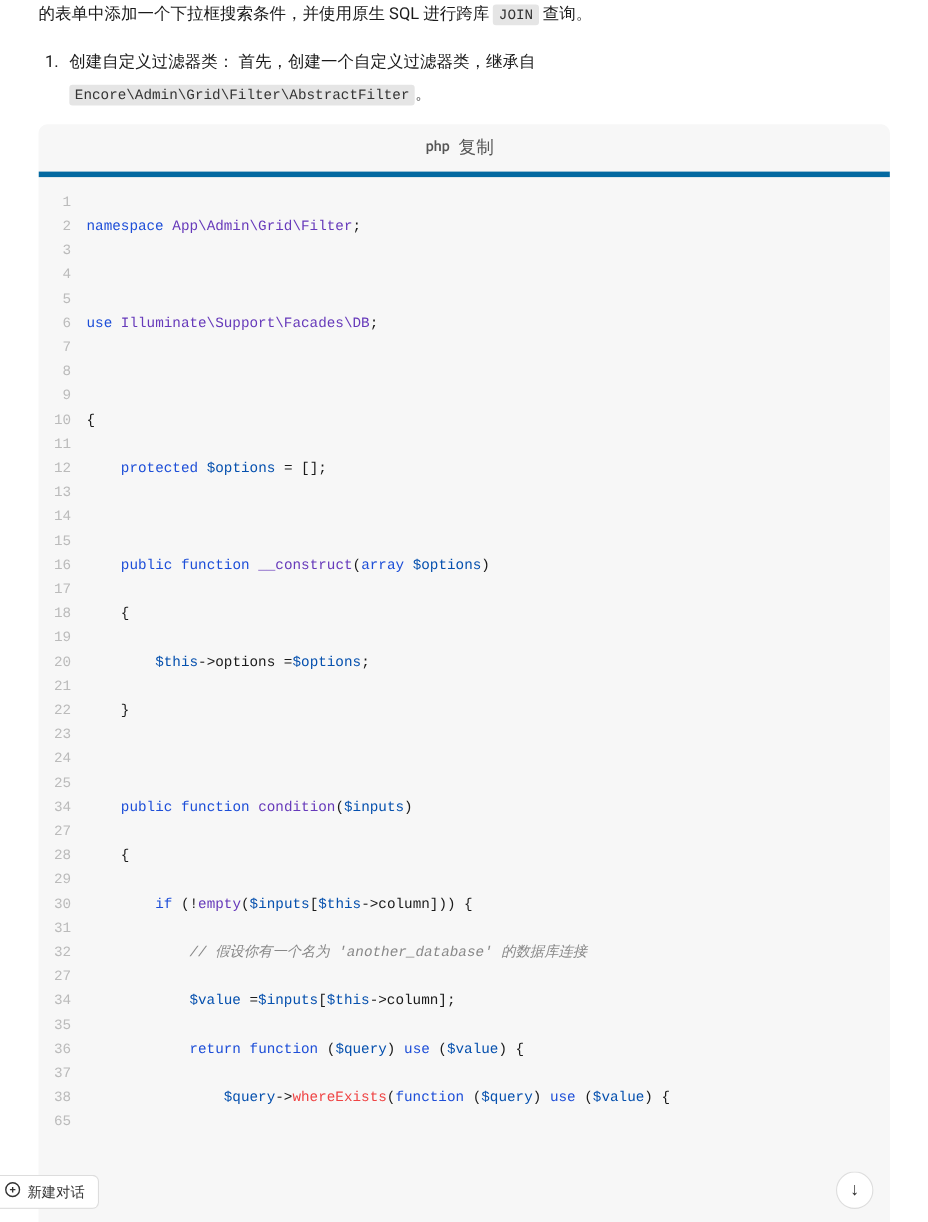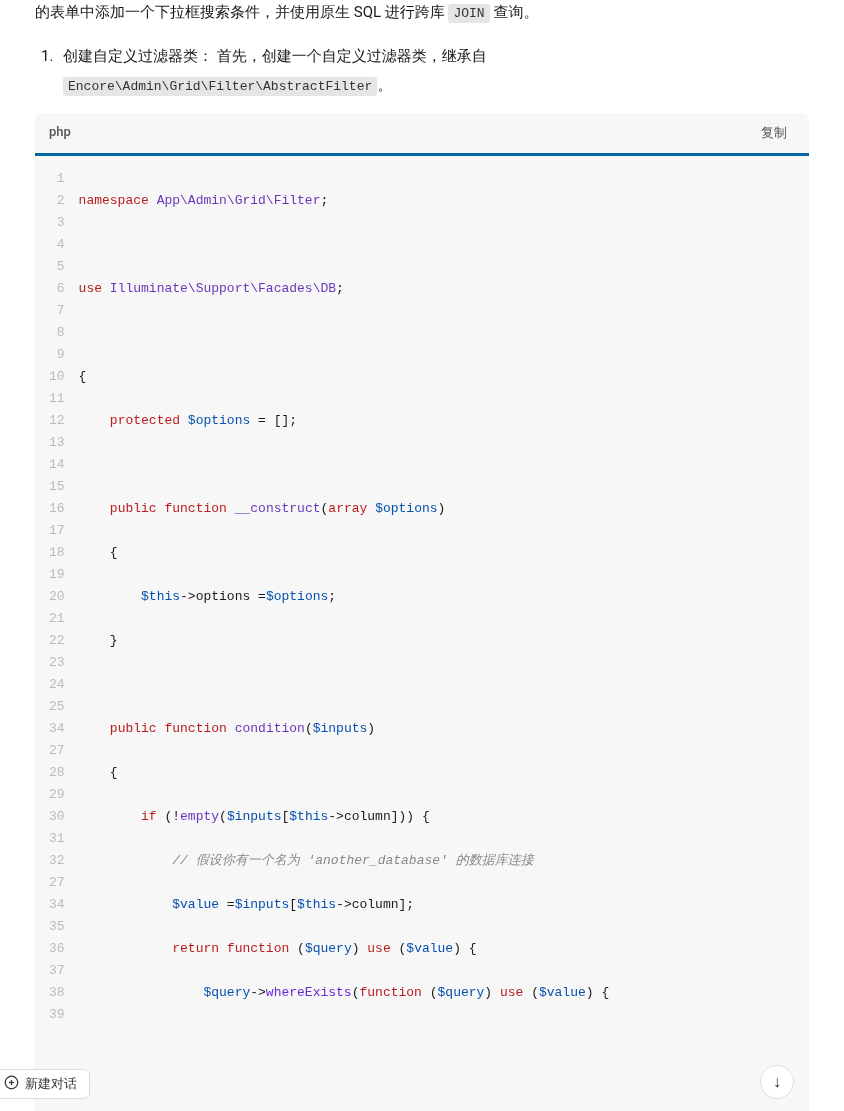--- a/index.html
+++ b/index.html
@@ -33,33 +33,33 @@
     .step-desc { font-weight: 400; }
     .code-block {
       margin-top: 14px;
       background: #f7f7f7;
       border-radius: 8px;
       overflow: hidden;
       margin-left: -28px;
     }
     .code-header {
       display: flex;
-      justify-content: space-between;
+      justify-content: center;
       align-items: center;
       padding: 8px 14px;
       font-size: 13px;
       color: #555;
-      border-bottom: 3px solid #0369a1;
+      border-bottom: 5px solid #0369a1;
     }
     .code-lang { font-weight: 500; }
     .copy-btn {
       background: none;
       border: none;
       cursor: pointer;
-      font-size: 13px;
+      font-size: 16px;
       color: #555;
       padding: 3px 8px;
       font-family: inherit;
     }
     .code-body {
       display: flex;
       font-family: "SFMono-Regular", Consolas, "Liberation Mono", Menlo, monospace;
       font-size: 13px;
       line-height: 22px;
       padding: 12px 0;
@@ -68,27 +68,27 @@
     .line-numbers {
       flex-shrink: 0;
       padding: 0 14px 0 14px;
       text-align: right;
       color: #bbb;
       user-select: none;
     }
     .line-numbers div { height: 22px; }
     .code-lines { padding-right: 16px; white-space: pre; }
     .code-lines .line { height: 22px; display: block; }
-    .tok-kw { color: #b91c1c; }
+    .tok-kw { color: #1d4ed8; }
     .tok-ns { color: #6639ba; }
     .tok-cls { color: #6639ba; }
     .tok-fn { color: #6639ba; }
     .tok-var { color: #0550ae; }
     .tok-com { color: #888; font-style: italic; }
-    .tok-meth { color: #6d28d9; margin-top: 20px; }
+    .tok-meth { color: #ef4444; margin-top: 20px; }
     
     .bottom-bar {
       position: fixed;
       bottom: 12px;
       left: 0;
       width: 844px;
       pointer-events: none;
     }
     .new-chat-btn {
       position: absolute;
@@ -178,21 +178,21 @@
               <div>29</div>
               <div>30</div>
               <div>31</div>
               <div>32</div>
               <div>27</div>
               <div>34</div>
               <div>35</div>
               <div>36</div>
               <div>37</div>
               <div>38</div>
-              <div>39</div>
+              <div>65</div>
             </div>
           <div class="code-lines">
 <span class="line"><span class="tok-kw">namespace</span> <span class="tok-ns">App\Admin\Grid\Filter</span><span>;</span></span>
 <span class="line"></span>
 <span class="line"><span class="tok-kw">use</span> <span class="tok-ns">Illuminate\Support\Facades\DB</span><span>;</span></span>
 <span class="line"></span>
 <span class="line"><span>{</span></span>
 <span class="line">    <span class="tok-kw">protected</span> <span class="tok-var">$options</span> <span>= [];</span></span>
 <span class="line"></span>
 <span class="line">    <span class="tok-kw">public</span> <span class="tok-kw">function</span> <span class="tok-fn">__construct</span><span>(</span><span class="tok-kw">array</span> <span class="tok-var">$options</span><span>)</span></span>

